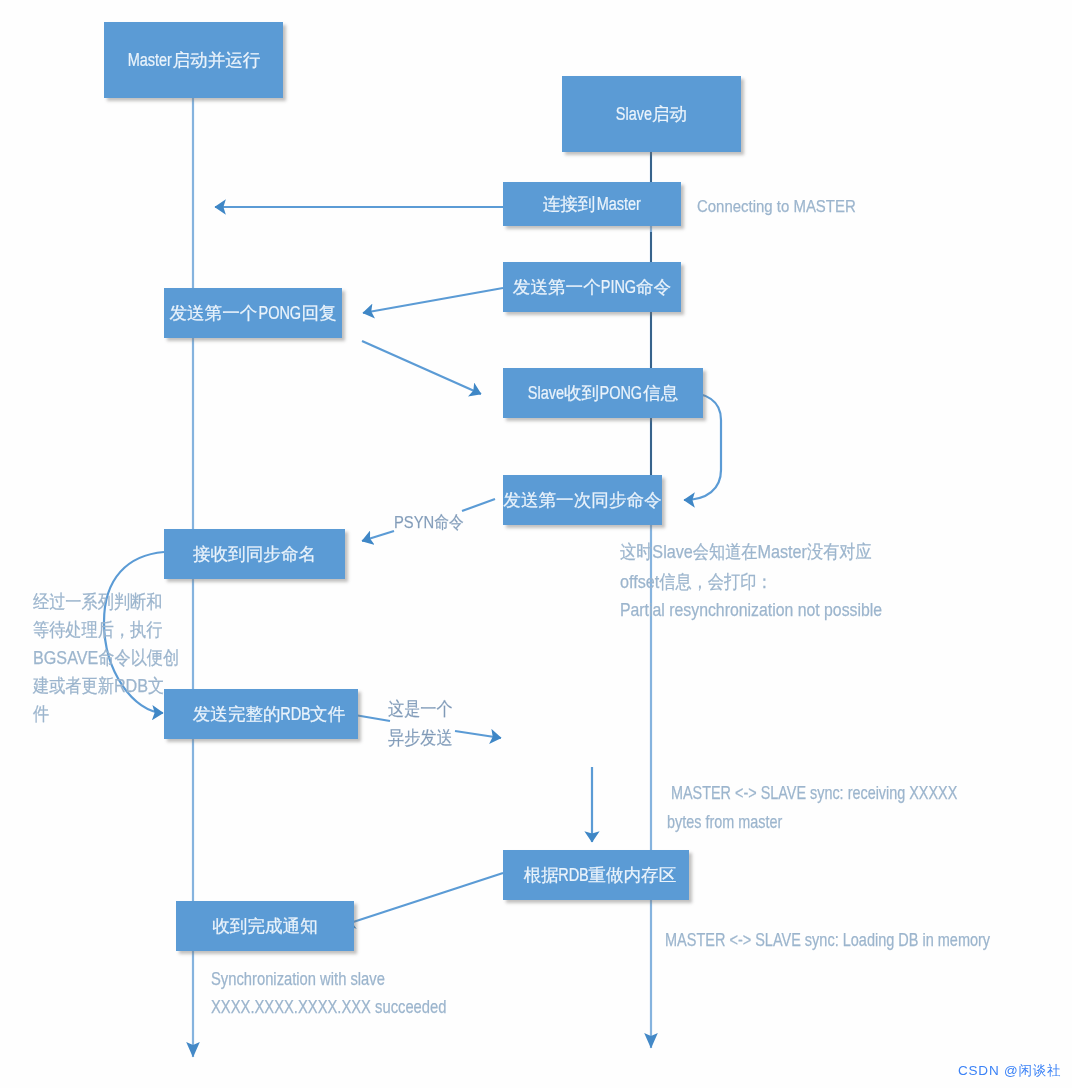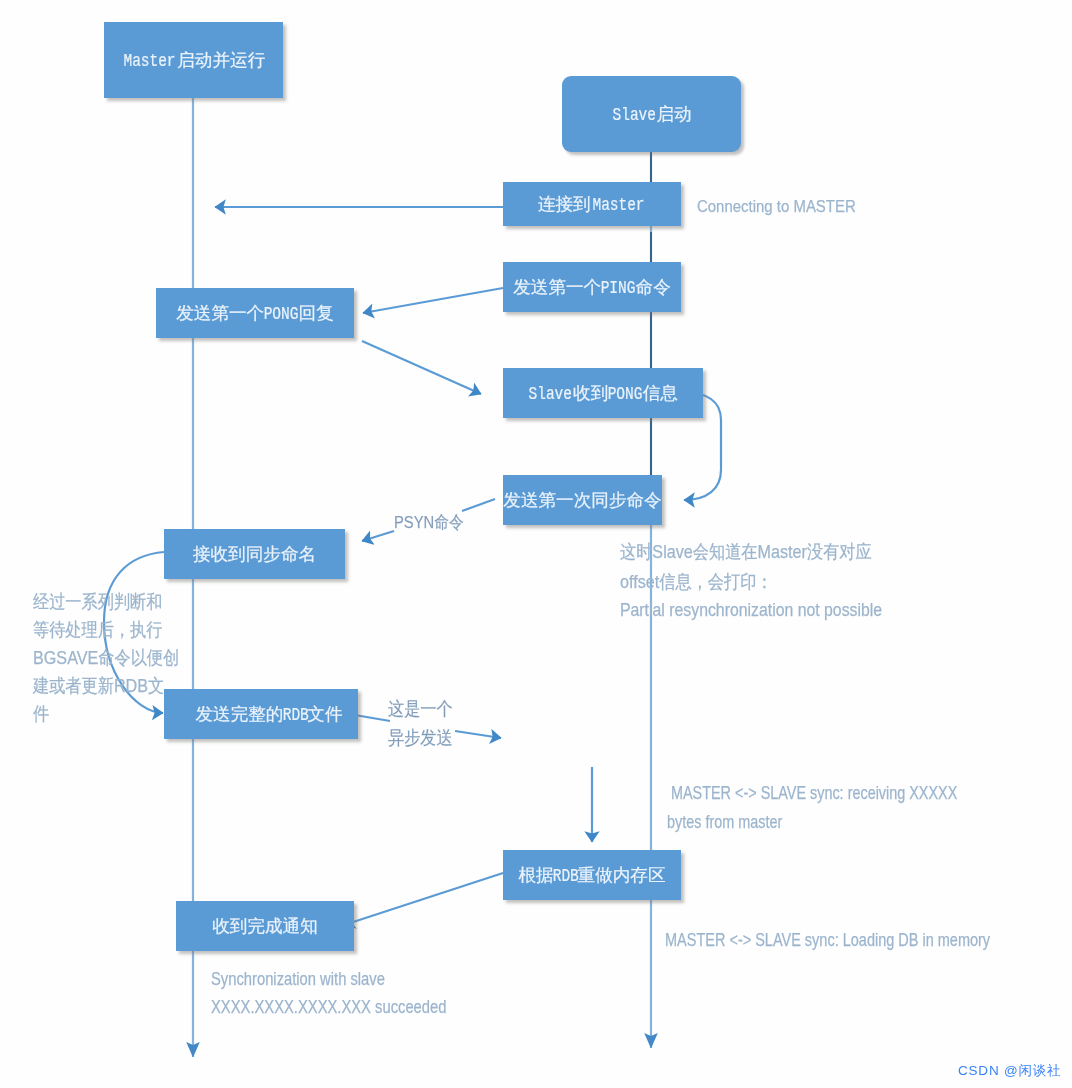--- a/index.html
+++ b/index.html
@@ -1,21 +1,21 @@
 <!DOCTYPE html>
 <html><head>
 <meta charset="utf-8">
 <title>Redis Master-Slave Sync Flow</title>
 <style>
   html,body{margin:0;padding:0;background:#ffffff;}
   body{width:1072px;height:1088px;font-family:"Liberation Sans",sans-serif;overflow:hidden;}
   #stage{position:relative;width:1072px;height:1088px;background:#fefefe;}
   svg#lines{position:absolute;left:0;top:0;width:1072px;height:1088px;}
   .node{position:absolute;background:#5b9bd5;color:#eaf3fb;display:flex;align-items:center;justify-content:center;
-        font-size:17.6px;box-shadow:3px 3px 3px rgba(120,118,116,.45);white-space:nowrap;font-family:Liberation Mono, monospace;
+        font-size:17.6px;box-shadow:3px 3px 3px rgba(120,118,116,.45);white-space:nowrap;
         -webkit-text-stroke:0.22px #eaf3fb;}
   .node>span{display:inline-block;}
   .node .lt{display:inline-block;transform:scaleX(.825);letter-spacing:-.05px;margin:0 -3.8px;}
   .note{position:absolute;color:#9cb5cd;font-size:17.2px;line-height:30px;white-space:nowrap;transform:scaleX(.87);transform-origin:0 0;
         -webkit-text-stroke:0.25px #9cb5cd;}
   .note .cjk{font-size:18.6px;display:block;}
   .note .lat{font-size:18.2px;display:block;line-height:26px;}
   .note>div{white-space:pre;}
   .note.dk{color:#8099b6;}
   .wm{position:absolute;color:#3b82f6;font-size:13.5px;letter-spacing:.8px;}
@@ -62,45 +62,45 @@
 
     <path d="M592,767 L592,842" marker-end="url(#ah)"></path>
 
     <path d="M503,873 L344,925" marker-end="url(#ah)"></path>
   </g>
 </svg>
 
 <div class="node" style="left:104px;top:22px;width:179px;height:76px;">
       <span><span class="lt">Master</span>启动并运行</span>
     </div>
-<div class="node" style="left:562px;top:76px;width:179px;height:76px;border-radius:9px;">
+<div class="node" style="left:562px;top:76px;width:179px;height:76px;">
       <span><span class="lt">Slave</span>启动</span>
     </div>
 <div class="node" style="left:503px;top:182px;width:178px;height:44px;">
       <span>连接到<span class="lt">Master</span></span>
     </div>
 <div class="node" style="left:503px;top:262px;width:178px;height:50px;">
       <span>发送第一个<span class="lt">PING</span>命令</span>
     </div>
-<div class="node" style="left:156px;top:288px;width:198px;height:50px;">
+<div class="node" style="left:164px;top:288px;width:178px;height:50px;">
       <span>发送第一个<span class="lt">PONG</span>回复</span>
     </div>
 <div class="node" style="left:503px;top:368px;width:200px;height:50px;">
       <span><span class="lt">Slave</span>收到<span class="lt">PONG</span>信息</span>
     </div>
 <div class="node" style="left:503px;top:475px;width:159px;height:50px;">
       <span>发送第一次同步命令</span>
     </div>
 <div class="node" style="left:164px;top:529px;width:181px;height:50px;">
       <span>接收到同步命名</span>
     </div>
 <div class="node" style="left:164px;top:689px;width:178px;height:50px;padding-left:16px;">
       <span>发送完整的<span class="lt">RDB</span>文件</span>
     </div>
-<div class="node" style="left:503px;top:850px;width:178px;height:50px;">
+<div class="node" style="left:503px;top:850px;width:178px;height:50px;padding-left:8px;">
       <span>根据<span class="lt">RDB</span>重做内存区</span>
     </div>
 <div class="node" style="left:176px;top:901px;width:178px;height:50px;">
       <span>收到完成通知</span>
     </div>
 
 <div class="note" style="left:697px;top:191px;"><span>Connecting to MASTER</span></div>
 
 <div class="note dk" style="left:394px;top:507px;font-size:17.4px;transform:scaleX(.85);"><span>PSYN命令</span></div>
 

